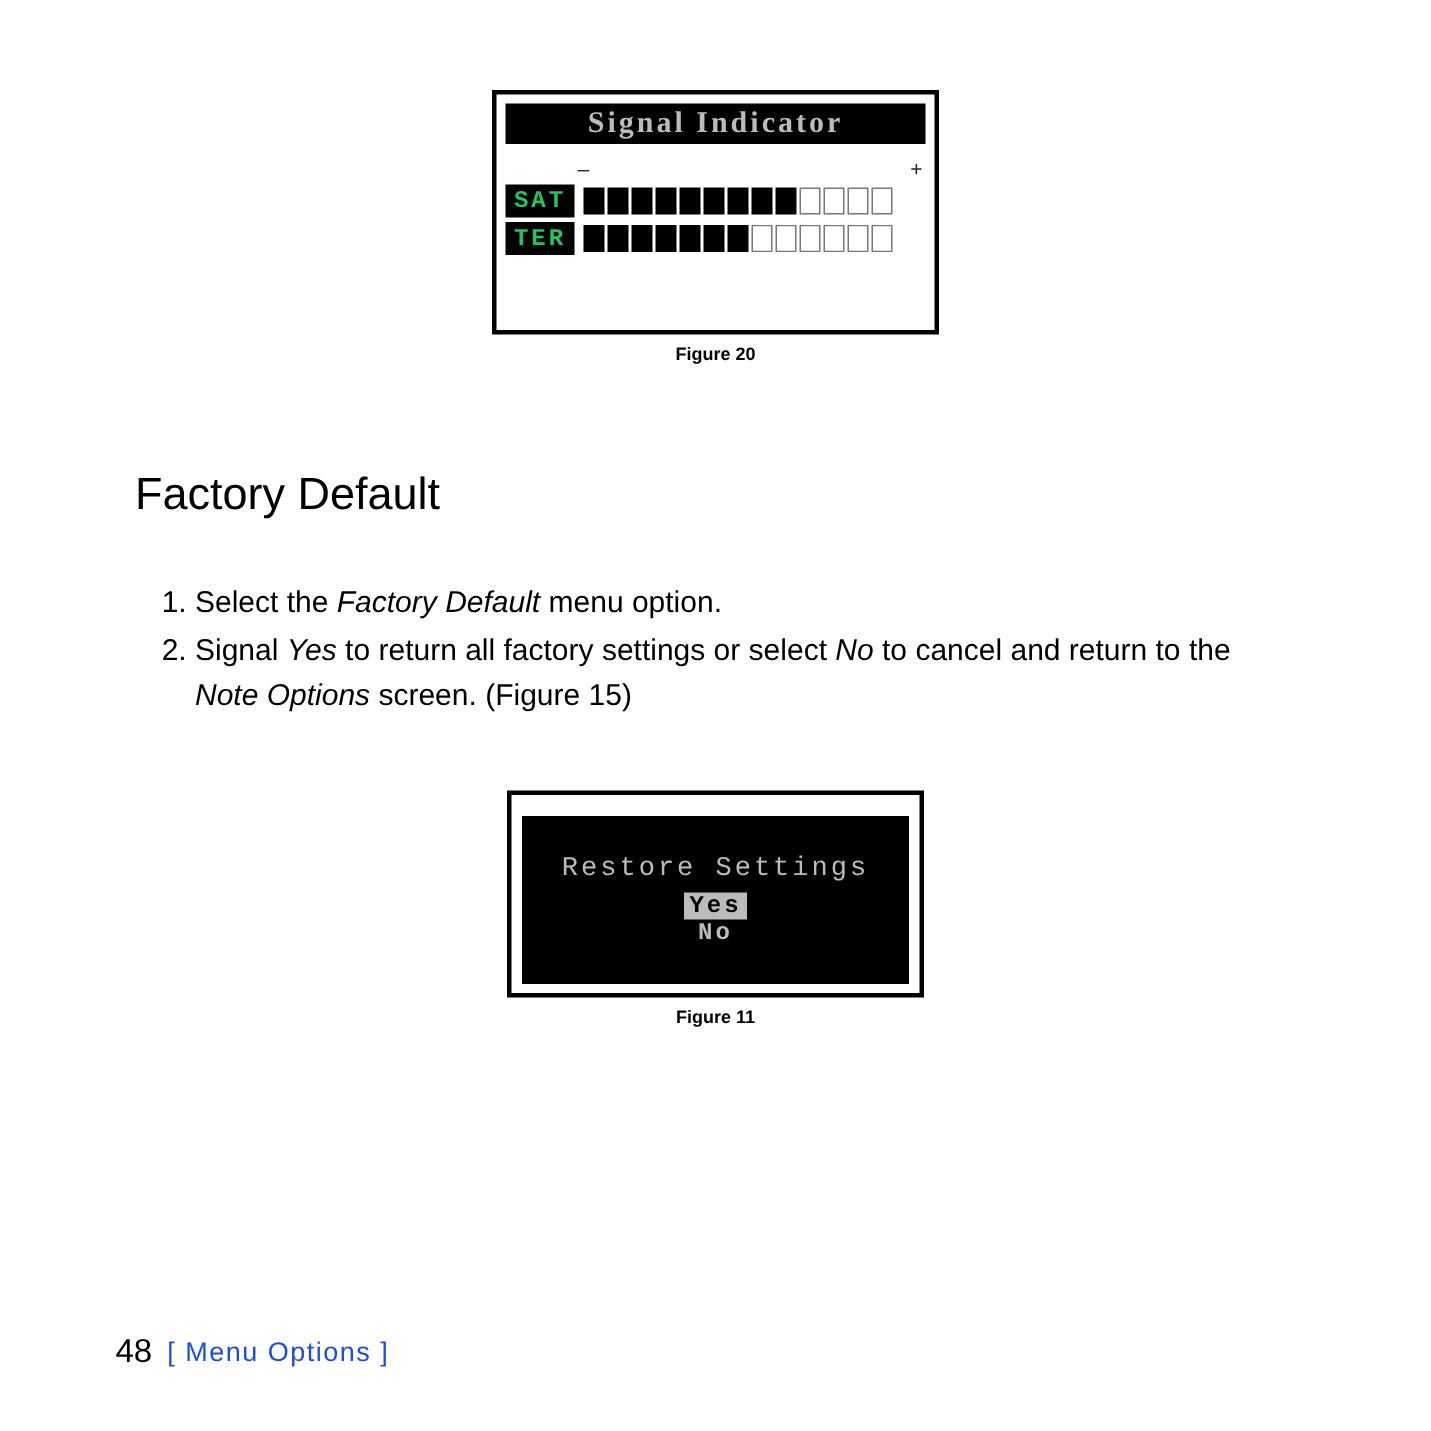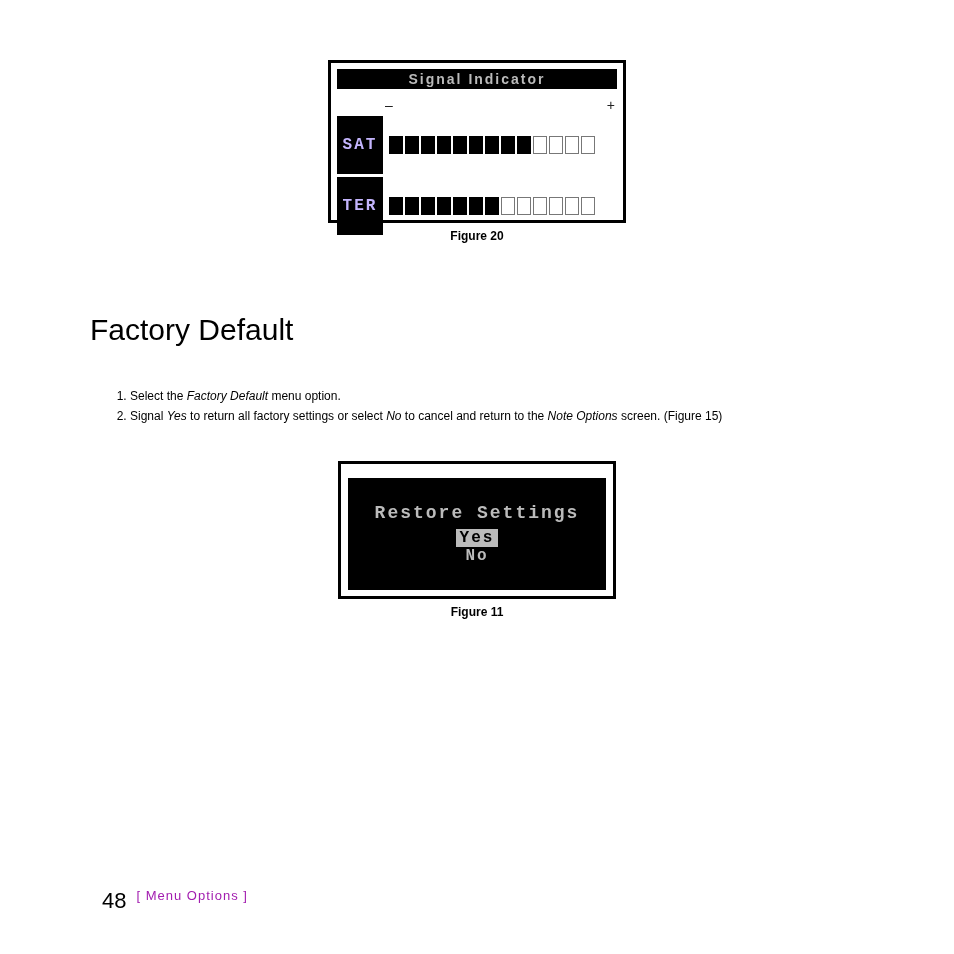--- a/index.html
+++ b/index.html
@@ -1,46 +1,46 @@
 <!DOCTYPE html>
 <html><head>
 <meta charset="utf-8">
 <style>
   html,body{margin:0;padding:0;background:#fff;font-family:Helvetica,Arial,sans-serif;color:#000}
   .page{width:954px;height:954px;position:relative;box-sizing:border-box;padding:60px 90px 40px 90px}
   .fig-wrap{display:flex;flex-direction:column;align-items:center}
   .lcd{border:3px solid #000;background:#fff;padding:6px;display:flex;flex-direction:column;align-items:center}
   .lcd1{width:280px;height:145px}
   .lcd2{width:260px;height:120px}
-  .dot{font-family:Liberation Sans, sans-serif;letter-spacing:2px;font-size:14px;color:#bbb;font-weight:bold}
+  .dot{font-family:Liberation Serif, serif;letter-spacing:2px;font-size:20px;color:#bbb;font-weight:bold}
   .title-bar{background:#000;color:#bbb;width:100%;text-align:center;padding:2px 0}
   .scale-row{display:flex;justify-content:space-between;width:230px;color:#222;font-size:14px;margin-top:8px;margin-left:46px}
   .sig-row{display:flex;align-items:center;width:calc(100% - 10px);margin-top:3px}
-  .sig-label{background:#000;color:#c4b5fd;font-family:"Courier New",monospace;font-size:16px;letter-spacing:2px;width:46px;text-align:center;padding:20px 0;font-weight:bold}
+  .sig-label{background:#000;color:#22c55e;font-family:"Courier New",monospace;font-size:16px;letter-spacing:2px;width:46px;text-align:center;padding:2px 0;font-weight:bold}
   .bars{display:flex;gap:2px;margin-left:6px;flex:1}
   .seg{width:14px;height:18px;box-sizing:border-box;display:flex}
   .seg>span{width:50%;height:100%}
   .seg.full>span{background:#000}
   .seg.empty{border:1px solid #777}
   .seg.empty>span{background:#fff}
   .fig-cap{font-size:12px;font-weight:bold;margin-top:6px}
   .section-h{font-size:30px;font-weight:300;margin-top:70px;margin-bottom:40px}
   .para{font-size:16px;line-height:1.4;margin-bottom:14px}
   .em{font-style:italic}
-  .ol{margin:0 0 36px 40px;padding:0;font-size:12px;line-height:1.5}
+  .ol{margin:0 0 48px 40px;padding:0;font-size:20px;line-height:1.5}
   .ol li{margin-bottom:2px}
   
   .lcd2 .body{background:#000;width:calc(100% - 2px);flex:1;display:flex;flex-direction:column;align-items:center;justify-content:center;margin-top:8px}
-  .lcd2 .hdr{color:#bbb;font-family:"Courier New",monospace;letter-spacing:2px;font-size:18px;font-weight:bold;margin-bottom:6px}
+  .lcd2 .hdr{color:#bbb;font-family:"Courier New",monospace;letter-spacing:2px;font-size:18px;font-weight:normal;margin-bottom:6px}
   .opt{font-family:"Courier New",monospace;letter-spacing:2px;font-size:16px;font-weight:bold;padding:0 4px}
   .opt.sel{background:#bbb;color:#000}
   .opt.unsel{color:#bbb}
-  .footer{position:absolute;bottom:40px;left:102px;font-size:14px;display:flex;align-items:flex-start;gap:10px}
+  .footer{position:absolute;bottom:40px;left:77px;font-size:14px;display:flex;align-items:center;gap:10px}
   .footer .pn{font-size:22px}
-  .footer .sec{font-size:13px;letter-spacing:1px;color:#a21caf}
+  .footer .sec{font-size:18px;letter-spacing:1px;color:#1d4ed8}
 </style>
 </head>
 <body>
 
 <div class="page">
 
   <div class="fig-wrap">
     <div class="lcd lcd1">
       <div class="title-bar dot">Signal Indicator</div>
       <div class="scale-row">

